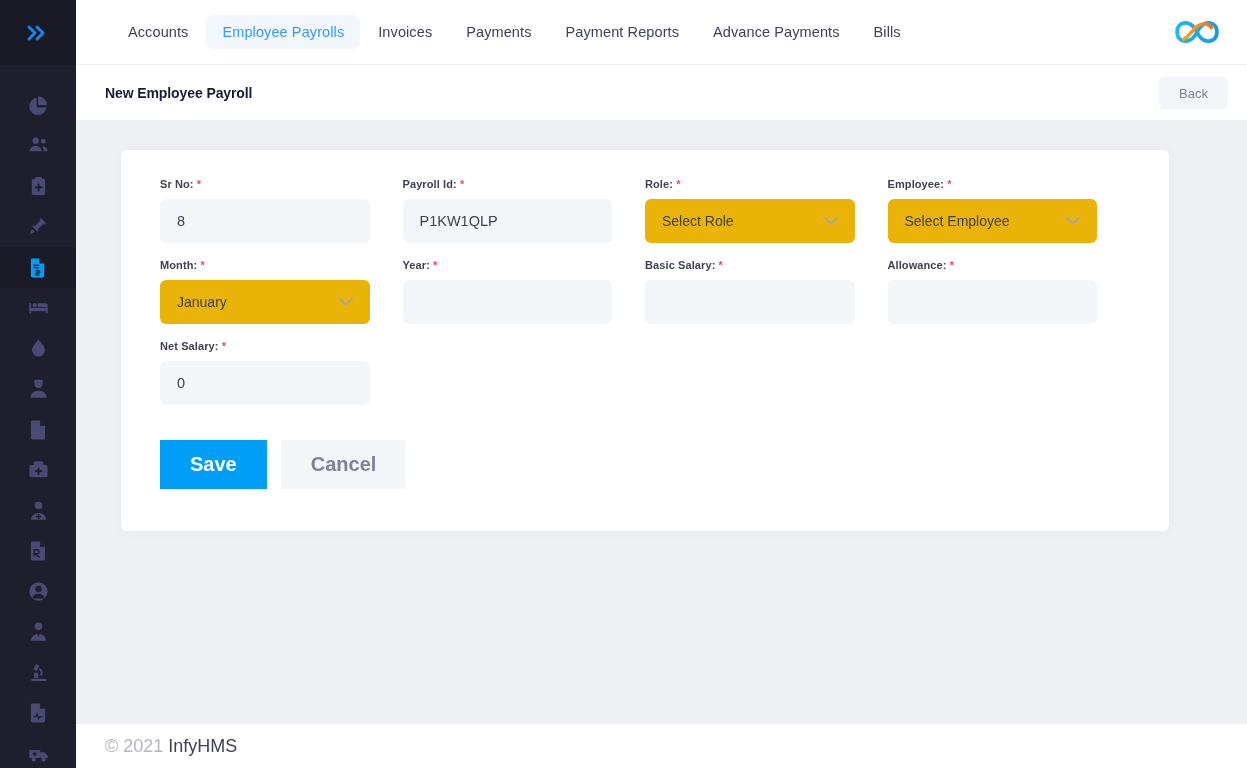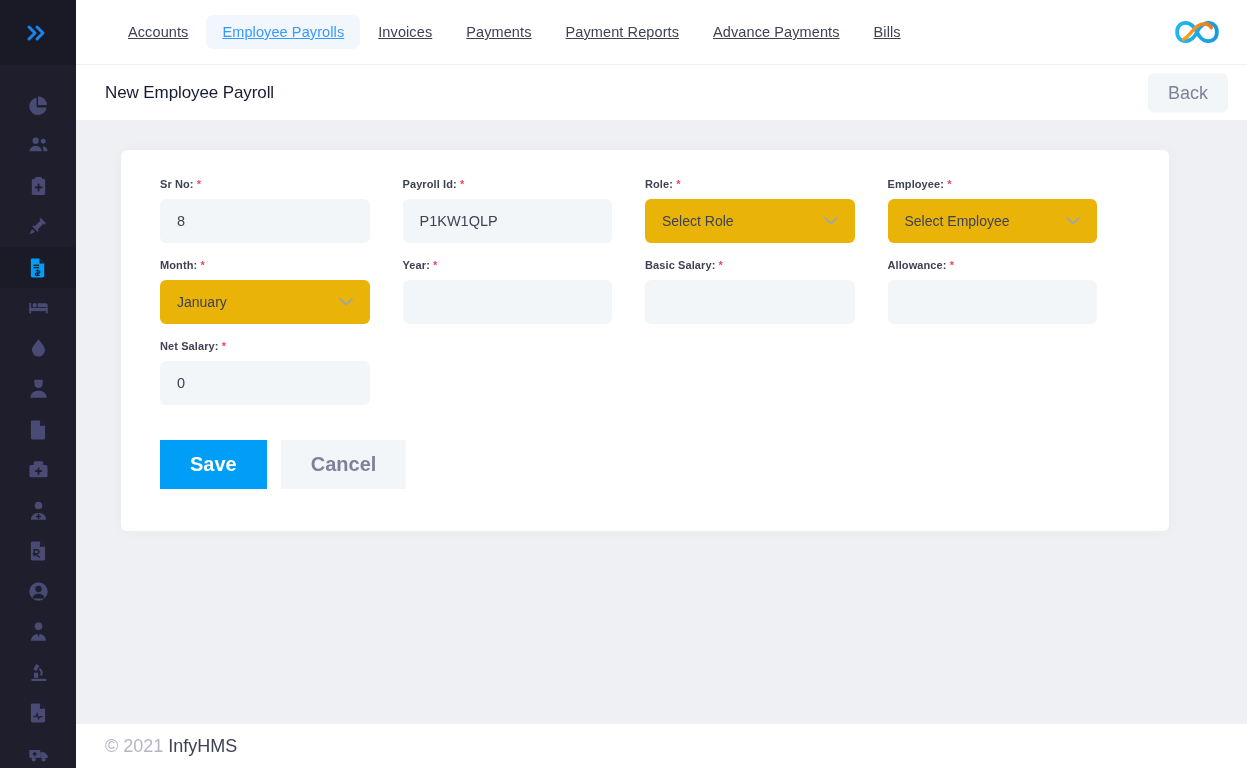--- a/index.html
+++ b/index.html
@@ -52,21 +52,20 @@
     gap: 2px;
   }
   .tab {
     font-size: 14.5px;
     color: #3f4254;
     padding: 9px 16px;
     border-radius: 7px;
     cursor: pointer;
     white-space: nowrap;
     letter-spacing: .1px;
-    text-decoration: underline;
   }
   .tab.active {
     color: #3699ff;
     background: #f1f7fd;
   }
   #brand-logo {
     position: absolute; right: 26px; top: 50%;
     transform: translateY(-50%);
     width: 48px; height: 32px;
   }
@@ -74,33 +73,33 @@
   
   #page-header {
     position: absolute; left: 76px; top: 65px;
     width: 1171px; height: 55px;
     background: #ffffff;
     display: flex; align-items: center;
     z-index: 5;
   }
   #page-title {
     margin-left: 29px;
-    font-size: 17px;
-    font-weight: normal;
+    font-size: 14px;
+    font-weight: bold;
     color: #181c32;
     letter-spacing: -.1px;
   }
   #back-button {
     position: absolute; right: 19px; top: 50%;
     transform: translateY(-50%);
     background: #f3f6f9;
     color: #7e8299;
     border: none;
     border-radius: 6px;
-    font-size: 18px;
+    font-size: 13px;
     font-family: "Liberation Sans", sans-serif;
     padding: 9px 20px;
     cursor: pointer;
   }
 
   
   #content {
     position: absolute; left: 76px; top: 120px;
     width: 1171px; height: 603px;
     background: #eef0f4;

